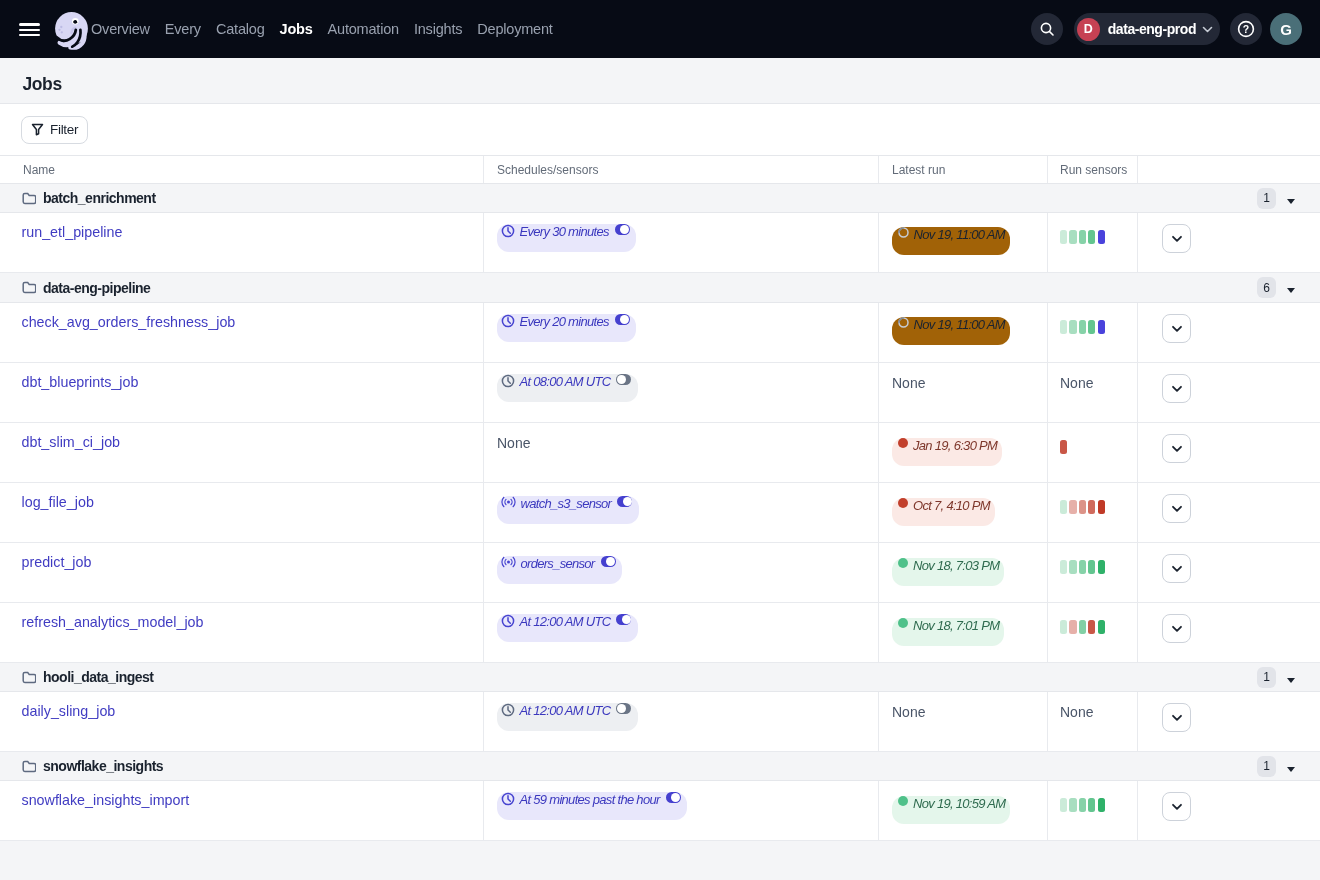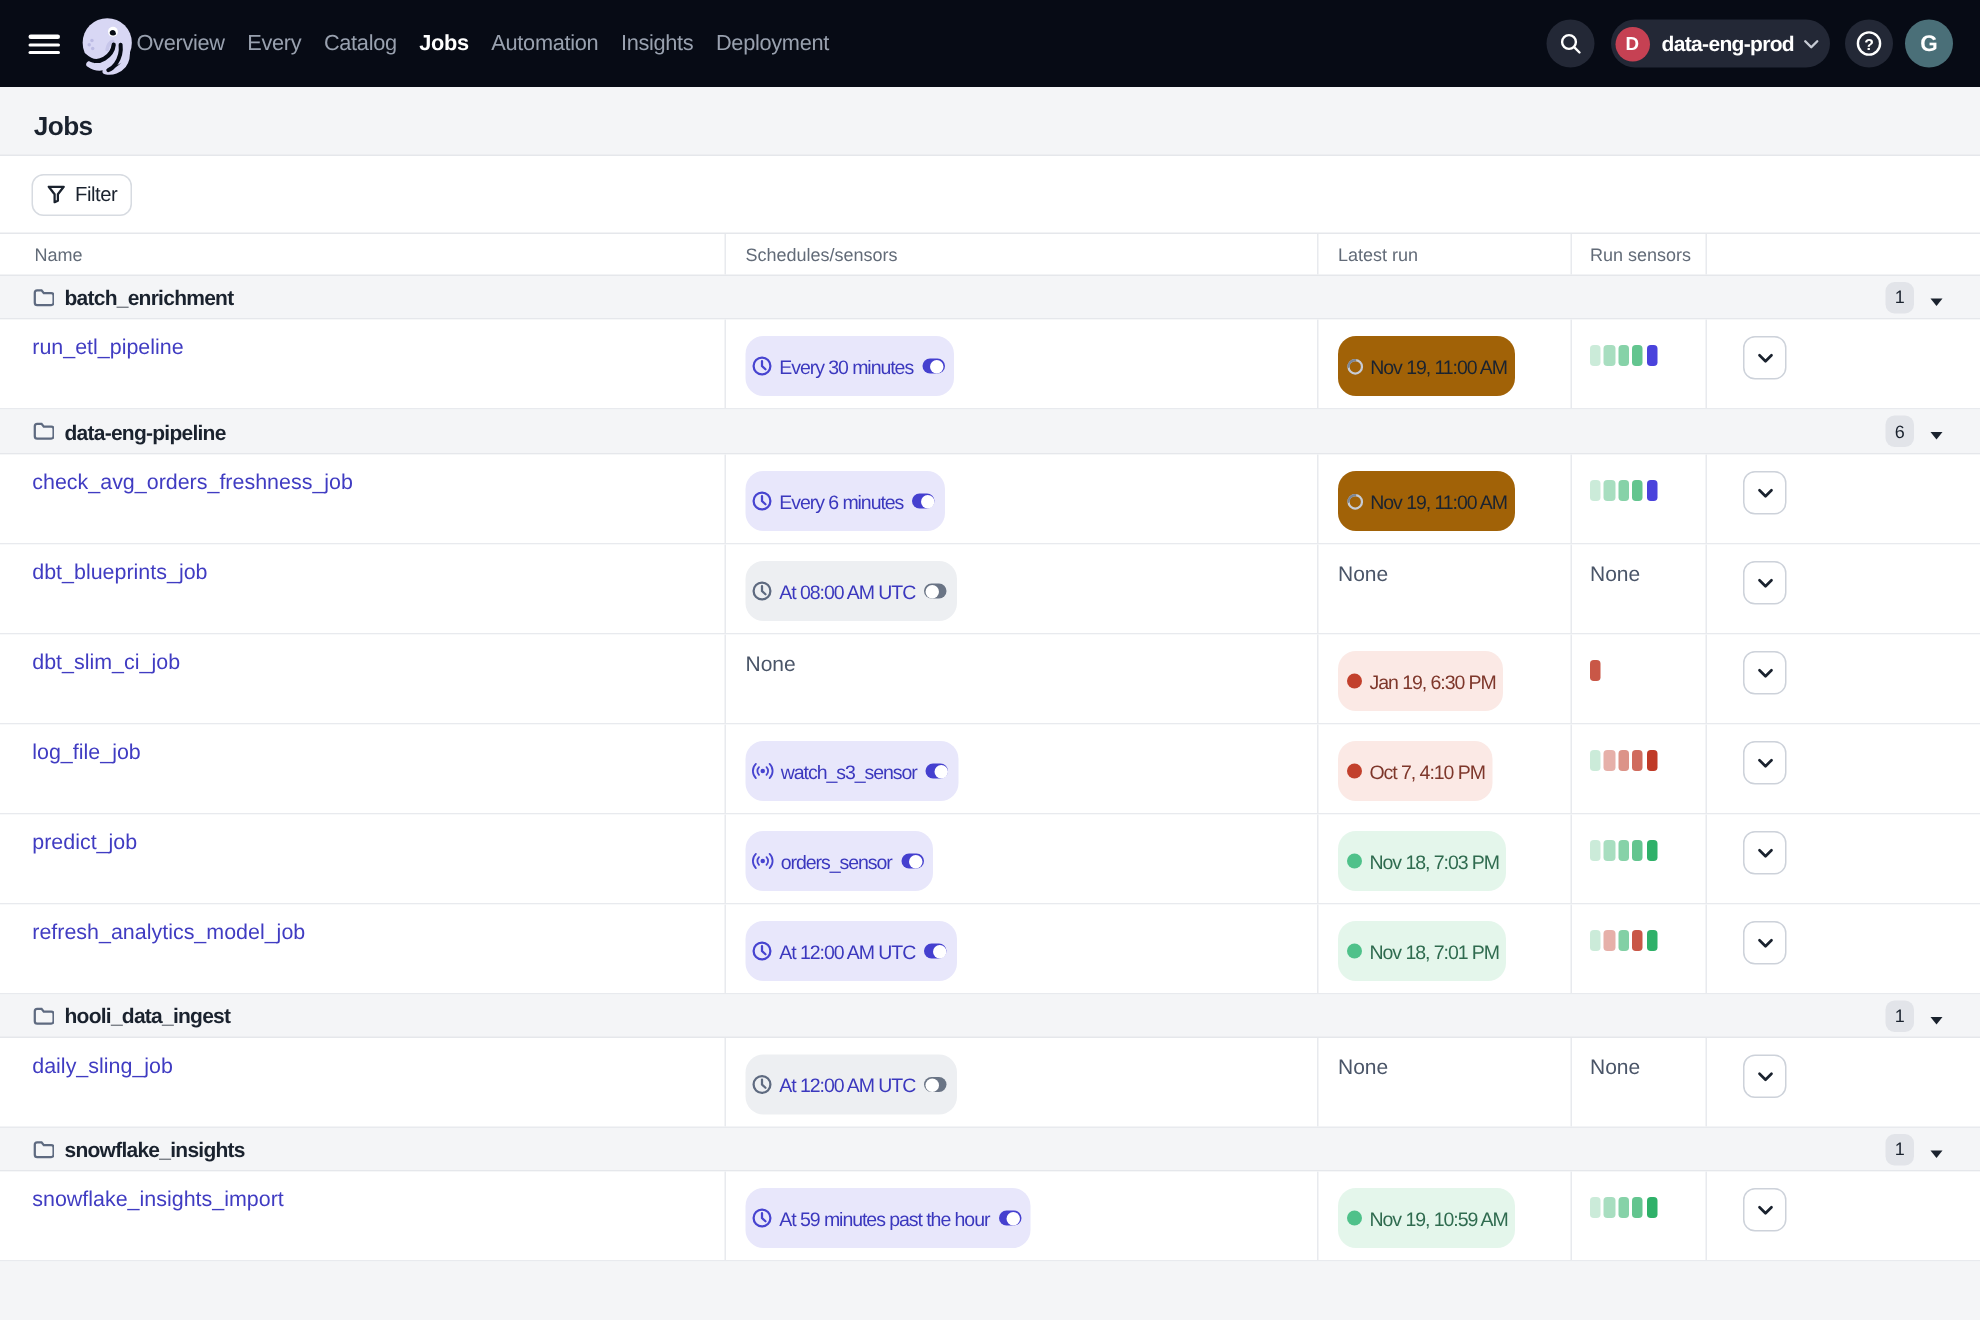--- a/index.html
+++ b/index.html
@@ -45,21 +45,21 @@
   .grow .badge { margin-left:auto; width:19px; height:21px; background:#E2E4E9; border-radius:6px; color:#1A222E; font-size:12px; display:flex; align-items:center; justify-content:center; }
   .grow .caret { margin-left:11px; margin-right:25px; margin-top:6px; width:0; height:0; border-left:4.5px solid transparent; border-right:4.5px solid transparent; border-top:5px solid #1A222E; }
 
   .jrow { height:60px; background:#fff; border-bottom:1px solid #E8EAEE; display:flex; }
   .jrow > div { padding-top:11px; }
   .jrow .c1 { padding-left:21.5px; padding-top:10px; }
   .jlink { font-size:14.3px; color:#403CC2; letter-spacing:0; }
   .none { font-size:14px; color:#4A5568; display:inline-block; }
 
   
-  .chip { height:40px; display:inline-flex; align-items:center; border-radius:12px; padding:0 6.5px 0 4px; font-size:13px; letter-spacing:-0.7px; }
+  .chip { height:28px; display:inline-flex; border-radius:12px; padding:0 6.5px 0 4px; font-size:13px; letter-spacing:-0.7px;font-style:italic; }
   .chip.sched { background:#E8E7FB; color:#3B38BE; }
   .chip.sched.off { background:#EDEFF2; }
   .chip .ctext { margin:0 6px 0 4.5px; }
   .toggle { width:15px; height:10.5px; border-radius:5.5px; background:#4540CF; position:relative; }
   .toggle::after { content:""; position:absolute; width:9px; height:9px; border-radius:50%; background:#fff; top:0.75px; right:0.5px; }
   .toggle.off { background:#6A7485; }
   .toggle.off::after { right:auto; left:0.5px; }
 
   .chip.run { padding:0 5px 0 6px; font-size:13px; letter-spacing:-0.7px; }
   .chip.run .dot { width:10px; height:10px; border-radius:50%; margin-right:5px; }
@@ -208,21 +208,21 @@
       <span class="caret"></span>
 </div>
 
 <div class="jrow">
   <div class="c1"><span class="jlink">check_avg_orders_freshness_job</span></div>
   <div class="c2"><span class="chip sched">
     <svg width="14" height="14" viewBox="0 0 14 14">
             <circle cx="7" cy="7" r="5.6" fill="none" stroke="#4744D0" stroke-width="1.5"></circle>
             <path d="M7 3.7 V7 L9.3 9.2" fill="none" stroke="#4744D0" stroke-width="1.5" stroke-linecap="round"></path>
           </svg>
-    <span class="ctext">Every 6 minutes</span>
+    <span class="ctext">Every 20 minutes</span>
           <span class="toggle"></span>
         </span></div>
   <div class="c3"><span class="chip run gray">
     <svg style="margin-right:4.5px" width="11" height="11" viewBox="0 0 11 11">
             <circle cx="5.5" cy="5.5" r="4.5" fill="none" stroke="#C7CCD5" stroke-width="1.5"></circle>
             <path d="M1 5.5 a4.5 4.5 0 0 1 4.5 -4.5" fill="none" stroke="#7C8696" stroke-width="1.5" stroke-linecap="round"></path>
           </svg>
     Nov 19, 11:00 AM</span></div>
   <div class="c4">
         <span class="bars">

